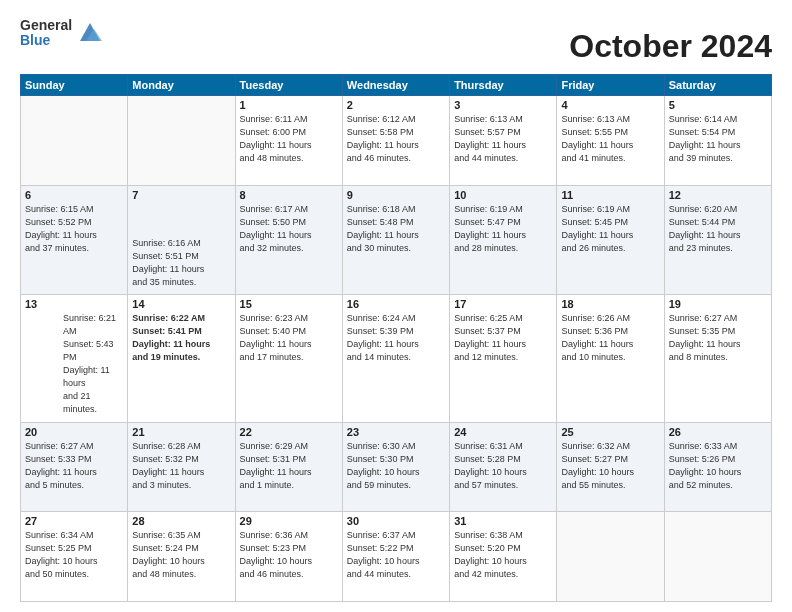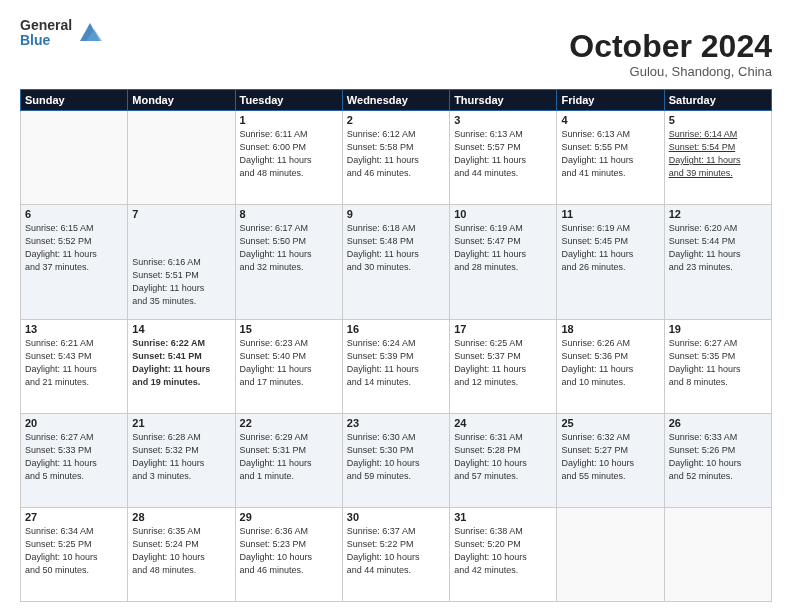--- a/index.html
+++ b/index.html
@@ -63,21 +63,21 @@
       color: #555;
     }
     .calendar {
       flex: 1;
       border: 1px solid #ccc;
       border-collapse: collapse;
       width: 100%;
       table-layout: fixed;
     }
     .calendar th {
-      background: #0f172a;
+      background: #0369a1;
       color: #fff;
       font-size: 11px;
       font-weight: bold;
       padding: 4px 4px;
       text-align: left;
       border: 1px solid #2563a0;
     }
     .calendar td {
       border: 1px solid #ccc;
       vertical-align: top;
@@ -116,21 +116,20 @@
         <span class="logo-general">General</span>
         <span class="logo-blue">Blue</span>
       </div>
       <svg class="logo-icon" viewBox="0 0 28 28" xmlns="http://www.w3.org/2000/svg">
         <polygon points="4,22 14,4 24,22" fill="#2e74b5" opacity="0.85"></polygon>
         <polygon points="10,22 18,10 26,22" fill="#5ba3d9" opacity="0.7"></polygon>
       </svg>
     </div>
     <div class="title-block">
       <div class="month-title">October 2024</div>
-      <div class="subtitle">Gulou, Shandong, China</div>
     </div>
   </div>
 
   <table class="calendar">
     <thead>
       <tr>
 
       <th>Sunday</th>
           <th>Monday</th>
           <th>Tuesday</th>
@@ -167,21 +166,21 @@
           </td>
           <td>
             <span class="day-num">4</span>
             <div class="day-info" style="white-space: pre-line;">Sunrise: 6:13 AM
 Sunset: 5:55 PM
 Daylight: 11 hours
 and 41 minutes.</div>
           </td>
           <td>
             <span class="day-num">5</span>
-            <div class="day-info" style="white-space: pre-line; text-decoration: underline;">Sunrise: 6:14 AM
+            <div class="day-info" style="white-space: pre-line;">Sunrise: 6:14 AM
 Sunset: 5:54 PM
 Daylight: 11 hours
 and 39 minutes.</div>
           </td>
         </tr>
         <tr class="row-shaded">
           <td>
             <span class="day-num">6</span>
             <div class="day-info" style="white-space: pre-line;">Sunrise: 6:15 AM
 Sunset: 5:52 PM
@@ -227,21 +226,21 @@
             <span class="day-num">12</span>
             <div class="day-info" style="white-space: pre-line;">Sunrise: 6:20 AM
 Sunset: 5:44 PM
 Daylight: 11 hours
 and 23 minutes.</div>
           </td>
         </tr>
         <tr>
           <td>
             <span class="day-num">13</span>
-            <div class="day-info" style="white-space: pre-line;">Sunrise: 6:21 AM
+            <div class="day-info" style="white-space: pre-line; margin-left: 38px;">Sunrise: 6:21 AM
 Sunset: 5:43 PM
 Daylight: 11 hours
 and 21 minutes.</div>
           </td>
           <td>
             <span class="day-num">14</span>
             <div class="day-info" style="white-space: pre-line; font-weight: bold;">Sunrise: 6:22 AM
 Sunset: 5:41 PM
 Daylight: 11 hours
 and 19 minutes.</div>

